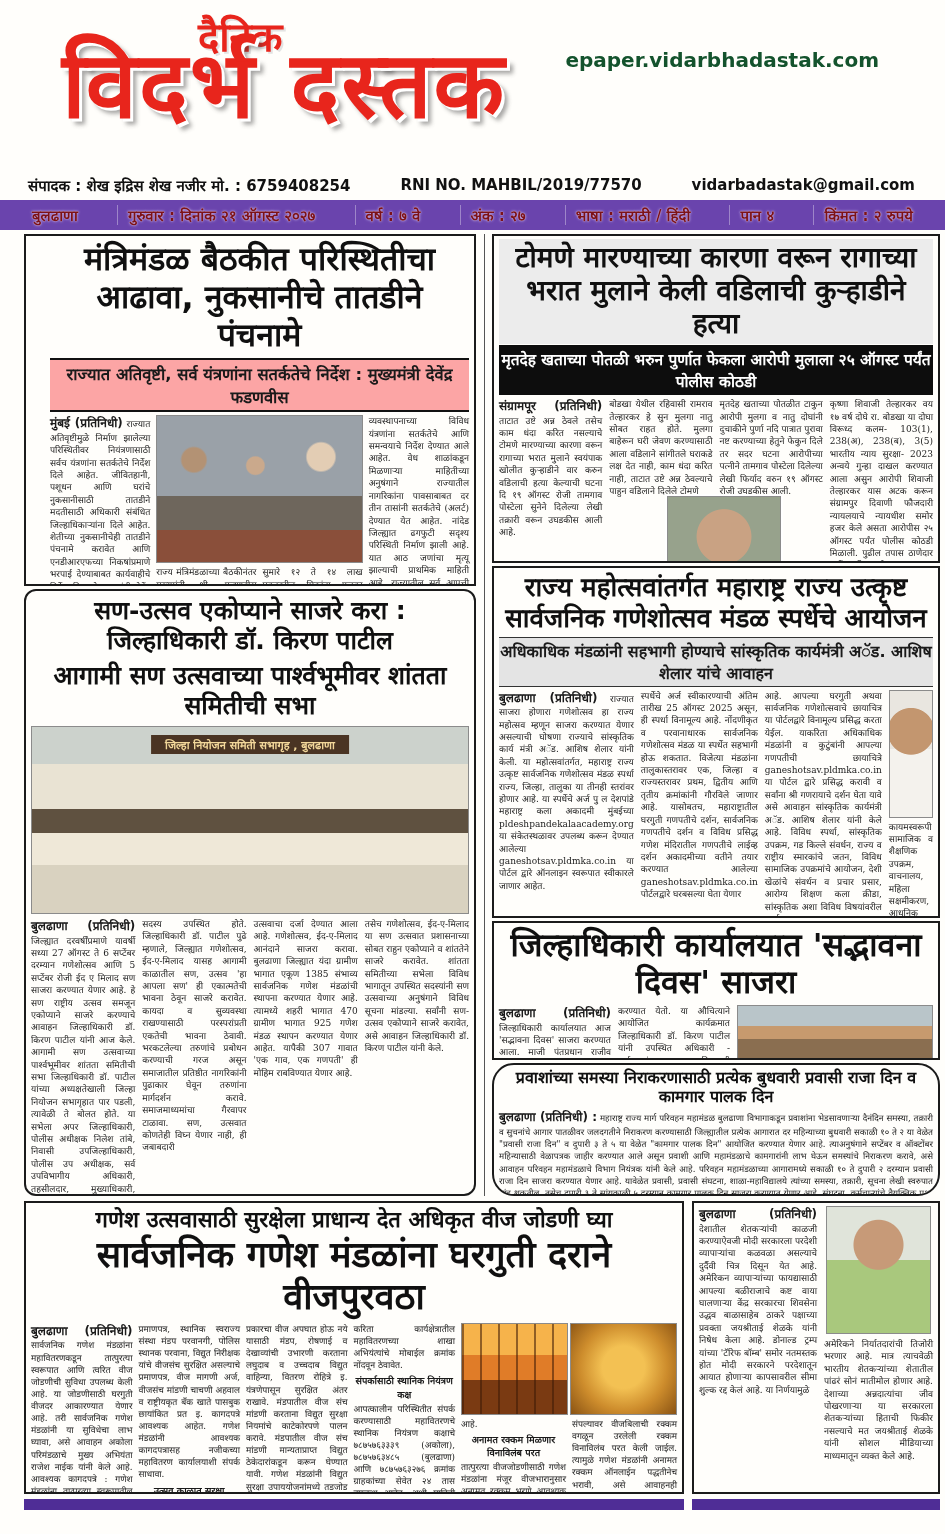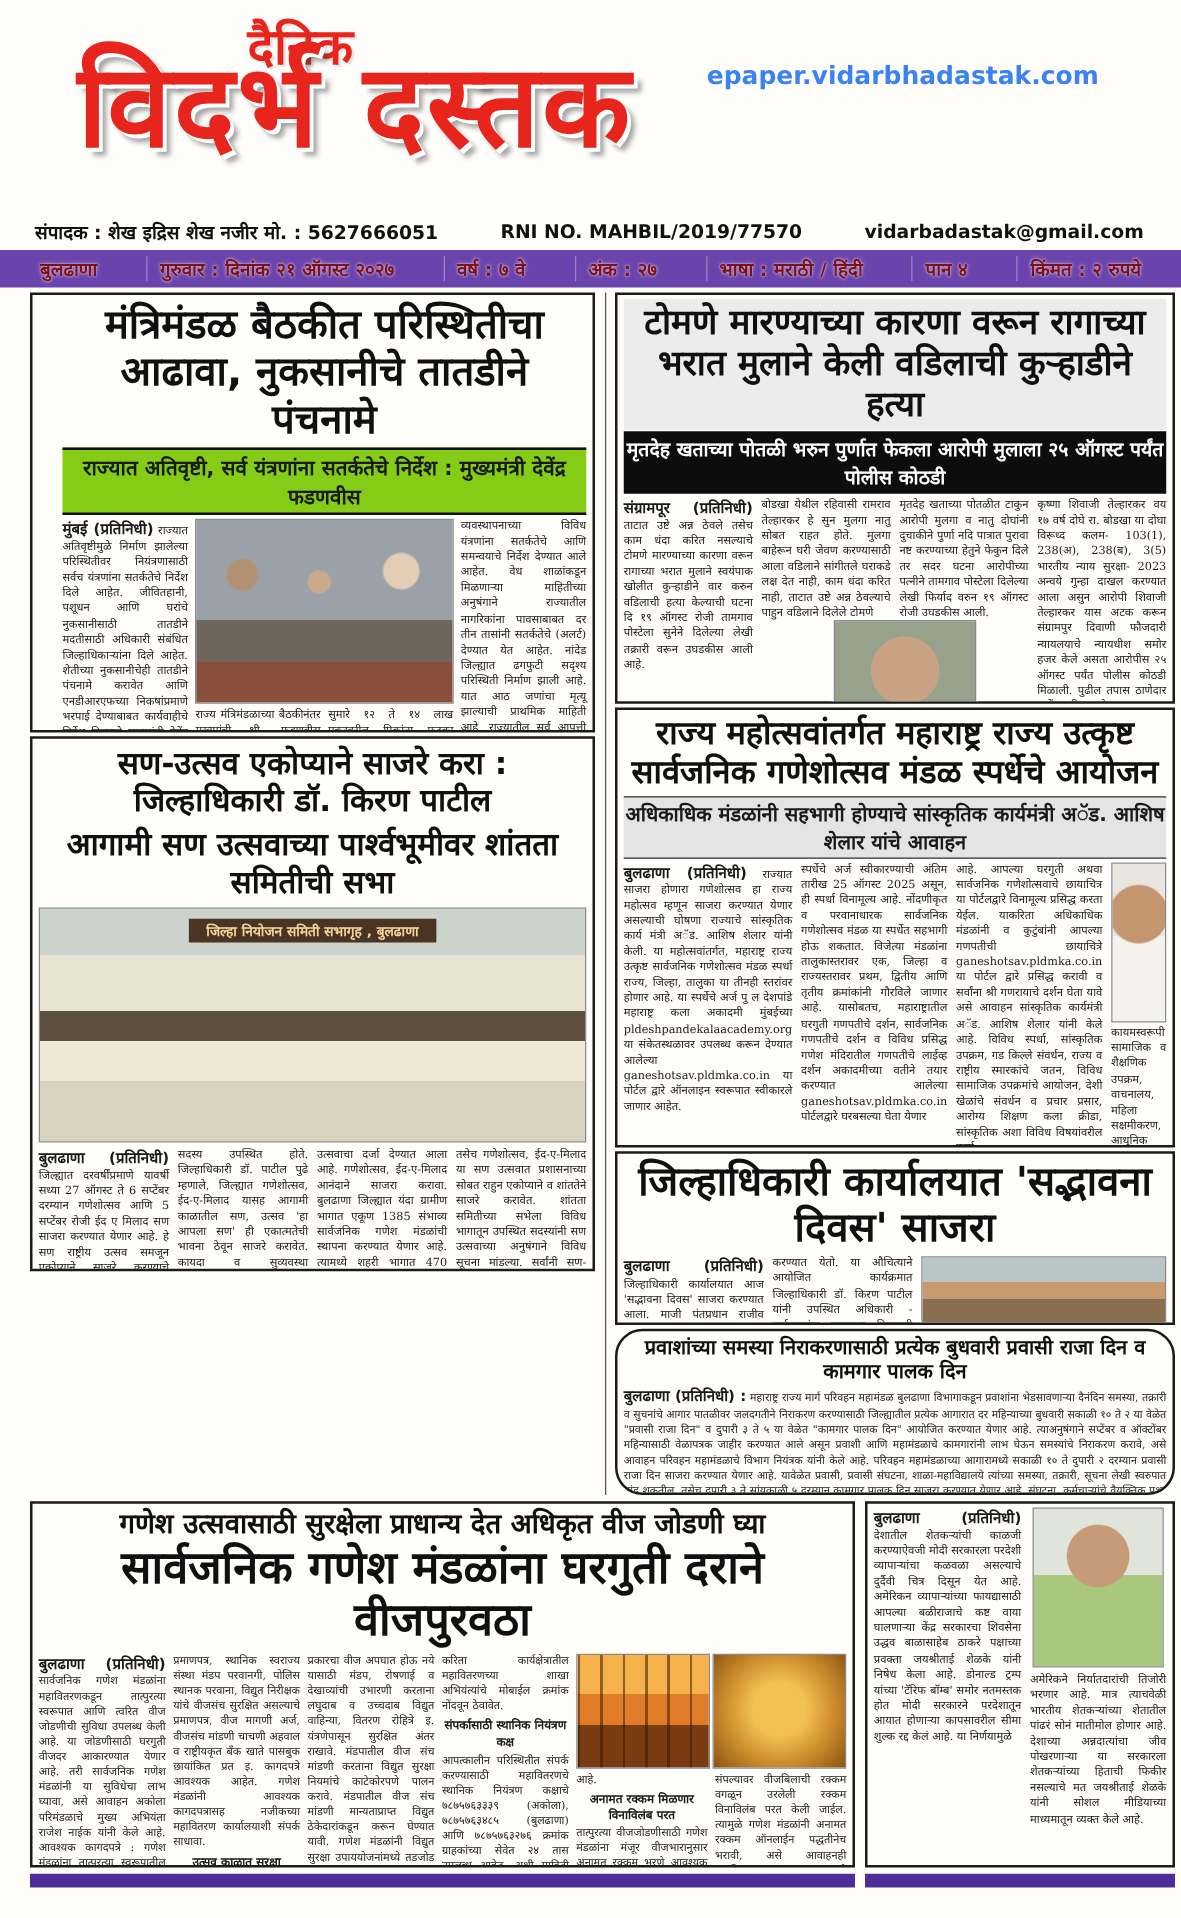--- a/index.html
+++ b/index.html
@@ -7,21 +7,21 @@
   .page { width:945px; height:1534px; overflow:hidden; background:#fffefb; position:relative; }
 
   
   .mast { position:relative; height:172px; }
   .mast .daily { position:absolute; left:198px; top:8px; font-family:"DejaVu Sans",sans-serif;
                  font-weight:bold; font-size:40px; color:#e8251c; text-shadow:2px 2px 0 #e3e3e3; }
   .mast .title { position:absolute; left:62px; top:38px; font-family:"DejaVu Sans",sans-serif;
                  font-weight:bold; font-size:92px; line-height:1.05; color:#e8251c; letter-spacing:2px;
                  text-shadow:3px 3px 0 #ffffff, 6px 6px 4px rgba(60,60,60,.45); white-space:nowrap; }
   .mast .website { position:absolute; right:66px; top:48px; font-family:"DejaVu Sans",sans-serif;
-                   font-weight:bold; font-size:20px; color:#3b82f6; }
+                   font-weight:bold; font-size:20px; color:#14532d; }
   .metarow { display:flex; justify-content:space-between; align-items:center; padding:0 30px 0 28px;
              height:26px; font-family:"DejaVu Sans",sans-serif; font-weight:bold; font-size:15px; color:#111; }
   .infobar { height:30px; margin:2px 0 0 0; background:#6a44ad; display:flex; align-items:center;
              justify-content:space-between; padding:0 22px; }
   .infobar span { font-family:"DejaVu Sans",sans-serif; font-weight:bold; font-size:15px; color:#7c1218;
                   text-shadow:0 0 3px #cdbcf2, 0 0 1px #e8ddff; padding:0 10px; white-space:nowrap; }
   .infobar span + span { border-left:1px solid rgba(255,255,255,.35); }
 
   
   main { padding:4px 5px 0 24px; }
@@ -37,34 +37,34 @@
   .byline{ font-family:"DejaVu Sans",sans-serif; font-weight:bold; font-size:12px; }
   .cols { display:flex; gap:7px; }
   .col  { flex:1; font-size:9px; line-height:1.38; text-align:justify; }
   .subhd{ font-family:"DejaVu Sans",sans-serif; font-weight:bold; font-size:9.5px; text-align:center; margin:3px 0 2px; }
 
   .photo { position:relative; border:1px solid #8b8b8b; }
 
   
   #a-cabinet { height:352px;padding-left:24px; }
   #a-cabinet .hl { font-size:32px; padding:2px 0 4px; }
-  #a-cabinet .strap { font-size:16.5px; background:#84cc16; border-top:2px solid #111; border-bottom:2px solid #111; padding:2px 0; }
+  #a-cabinet .strap { font-size:16.5px; background:#fca5a5; border-top:2px solid #111; border-bottom:2px solid #111; padding:2px 0; }
   #a-cabinet .body { display:flex; gap:6px; margin-top:3px; height:232px; }
   #a-cabinet .c1,#a-cabinet .c4 { width:106px; font-size:9px; line-height:1.38; text-align:justify; }
   #a-cabinet .mid { width:218px; }
   .ph-press { height:148px; background:
       radial-gradient(circle at 80% 28%, #e3cdb4 0 7%, transparent 8%),
       radial-gradient(circle at 48% 34%, #caa98c 0 6%, transparent 7%),
       radial-gradient(circle at 18% 30%, #b39274 0 6%, transparent 7%),
       linear-gradient(180deg,#9aa1a8 0 55%, #6e665c 55% 78%, #8a4f3a 78% 100%); }
   #a-cabinet .midcols { display:flex; gap:6px; margin-top:3px; }
   #a-cabinet .midcols .col { font-size:9px; }
 
   
-  #a-peace { height:428px; }
+  #a-peace { height:607px;border-radius:12px; }
   #a-peace .hl { font-size:25px; padding:2px 0 4px; }
   .ph-meeting { height:188px; margin:2px 0 4px; background:
       linear-gradient(180deg,#ccd2cc 0 20%, #e9e3d3 20% 44%, #5f5140 44% 57%, #efe8d8 57% 74%, #d9d2c0 74% 100%); }
   .ph-meeting .banner { position:absolute; top:8px; left:50%; transform:translateX(-50%);
       background:#4a3423; color:#f2d79a; font-family:"DejaVu Sans",sans-serif; font-weight:bold;
       font-size:11px; padding:2px 14px; white-space:nowrap; }
   #a-peace .cols { height:370px; }
 
   
   #a-murder { height:330px; }
@@ -129,21 +129,21 @@
 
 <div class="page">
 
   <header>
     <div class="mast">
       <div class="daily">दैनिक</div>
       <div class="title">विदर्भ दस्तक</div>
       <div class="website">epaper.vidarbhadastak.com</div>
     </div>
     <div class="metarow">
-      <span>संपादक : शेख इद्रिस शेख नजीर मो. : 5627666051</span>
+      <span>संपादक : शेख इद्रिस शेख नजीर मो. : 6759408254</span>
       <span>RNI NO. MAHBIL/2019/77570</span>
       <span>vidarbadastak@gmail.com</span>
     </div>
     <div class="infobar">
       <span>बुलढाणा</span>
       <span>गुरुवार : दिनांक २१ ऑगस्ट २०२७</span>
       <span>वर्ष : ७ वे</span>
       <span>अंक : २७</span>
       <span>भाषा : मराठी / हिंदी</span>
       <span>पान ४</span>

